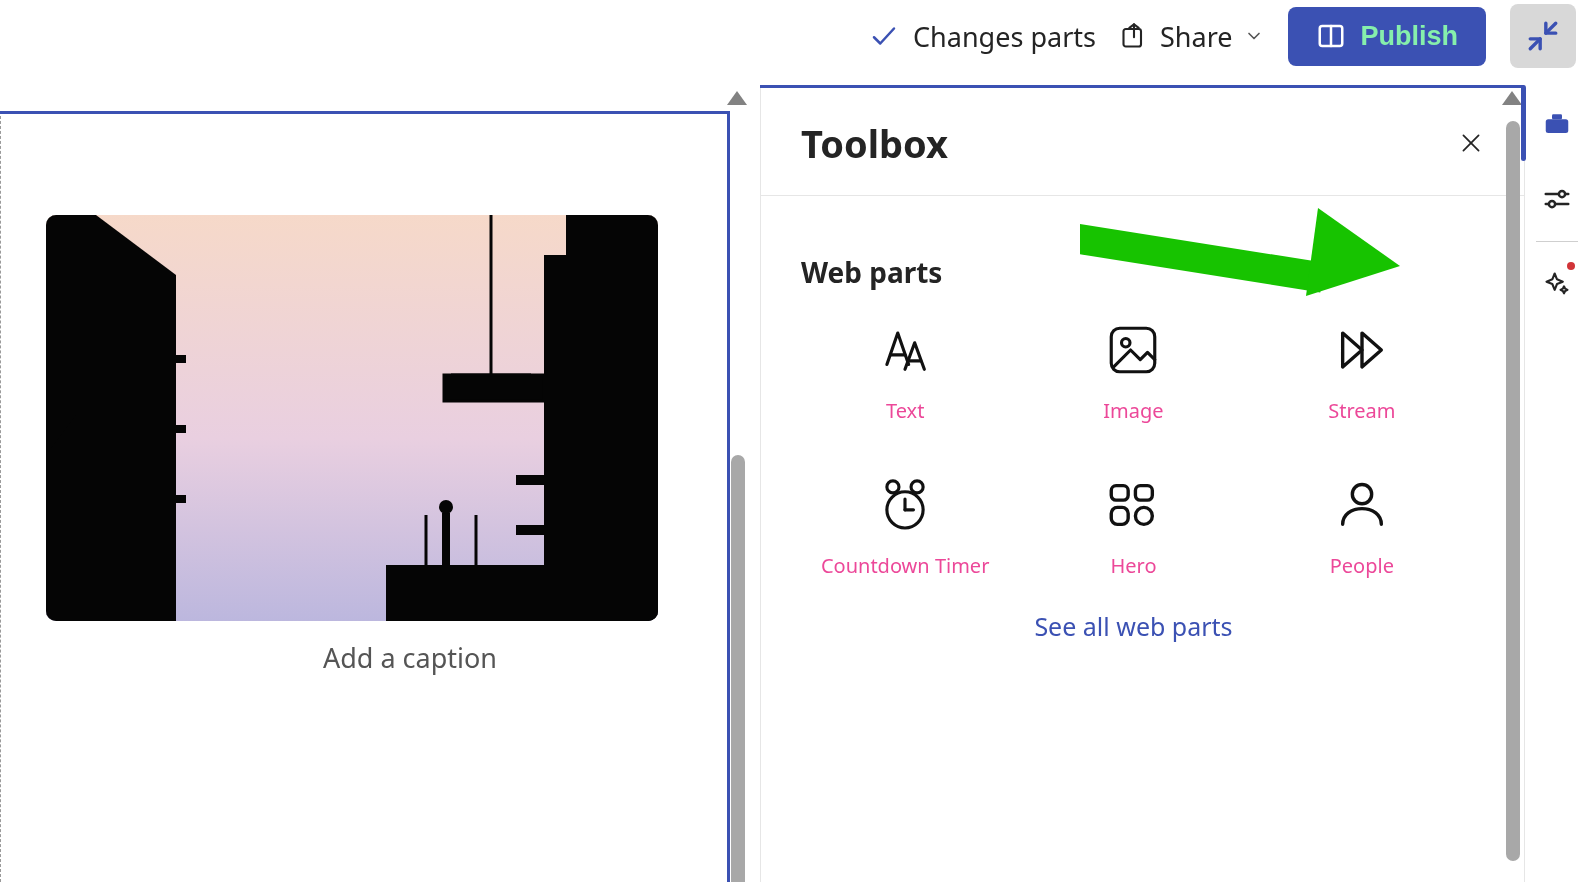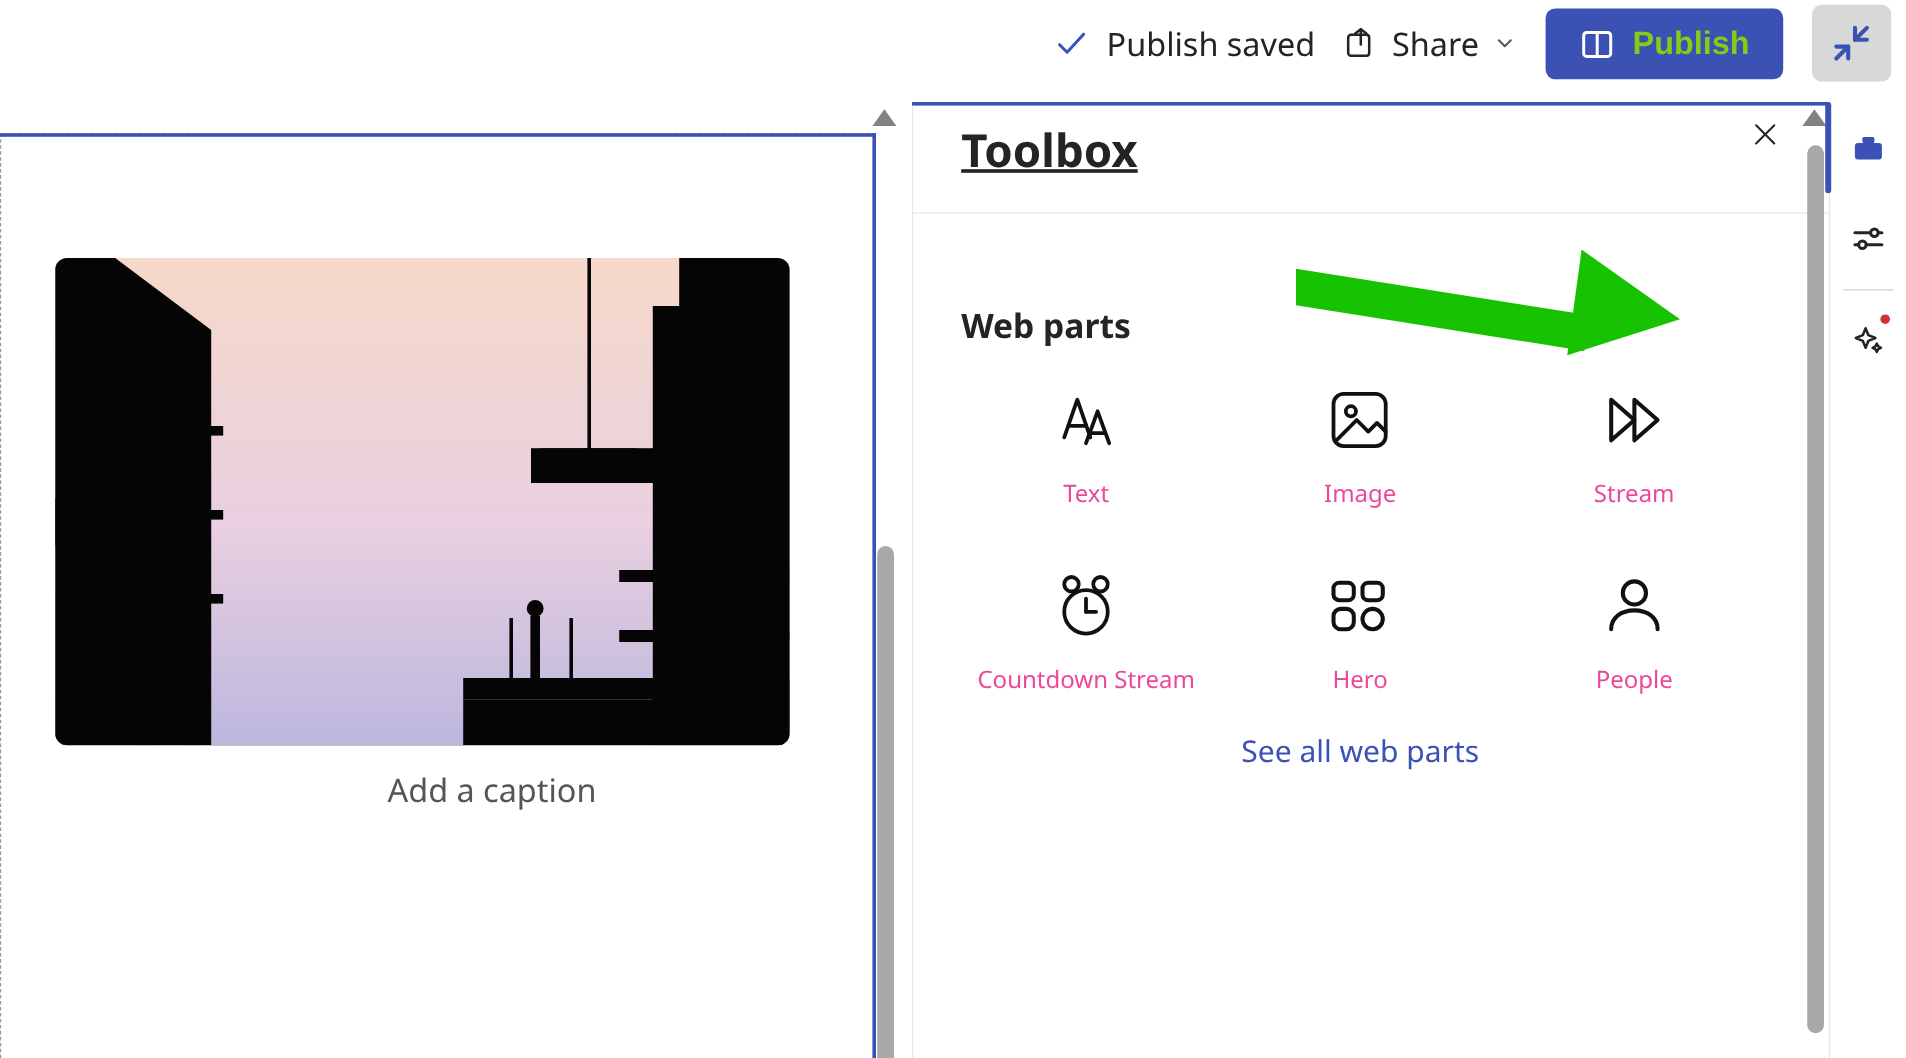--- a/index.html
+++ b/index.html
@@ -17,22 +17,22 @@
     font-family:"Segoe UI",system-ui,-apple-system,Arial,sans-serif;
     color:var(--text);background:#fff;overflow:hidden;}
   svg{display:block;}
 
   
   .topbar{position:absolute;top:0;left:0;right:0;height:72px;
     display:flex;align-items:center;justify-content:flex-end;
     gap:24px;padding:0 12px 0 0;}
   .topbar .status{display:flex;align-items:center;gap:14px;font-size:27px;}
   .topbar .share{display:flex;align-items:center;gap:12px;font-size:27px;}
-  .topbar .publish{display:flex;align-items:flex-end;gap:14px;
-    background:var(--brand);color:#84cc16;font-size:27px;font-weight:700;
+  .topbar .publish{display:flex;align-items:flex-start;gap:14px;
+    background:var(--brand);color:#86efac;font-size:27px;font-weight:700;
     padding:14px 28px;border-radius:8px;cursor:pointer;border:none;}
   .topbar .collapse{width:66px;height:64px;border-radius:8px;
     background:#d8d8d8;display:flex;align-items:center;justify-content:center;
     cursor:pointer;}
 
   
   .canvas{position:absolute;left:0;top:85px;width:760px;bottom:0;}
   .section-outline{position:absolute;left:0;top:26px;right:30px;bottom:0;
     border:1px dashed #9a9a9a;border-right:none;border-bottom:none;}
   .webpart-selected{position:absolute;left:0;top:26px;right:30px;bottom:0;
@@ -47,22 +47,22 @@
   .image-box svg{width:100%;height:100%;}
   .left-scroll-up{position:absolute;right:13px;top:6px;width:0;height:0;
     border-left:10px solid transparent;border-right:10px solid transparent;
     border-bottom:14px solid #828282;}
   .left-scroll-thumb{position:absolute;right:15px;top:370px;width:14px;height:510px;
     background:var(--scrollbar);border-radius:8px;}
 
   
   .panel{position:absolute;left:760px;top:85px;right:64px;bottom:0;
     background:var(--panelbg);border-left:1px solid var(--lightborder);}
-  .panel-header{display:flex;align-items:flex-start;justify-content:space-between;
-    padding:14px 40px 26px 40px;border-bottom:1px solid var(--lightborder);text-decoration:underline;}
+  .panel-header{display:flex;align-items:center;justify-content:space-between;
+    padding:32px 40px 26px 40px;border-bottom:1px solid var(--lightborder);}
   .panel-title{font-size:38px;font-weight:700;}
   .panel-close{cursor:pointer;}
 
   .panel-body{position:absolute;top:110px;left:0;right:18px;bottom:0;
     overflow:hidden;padding:40px 40px 0 40px;}
   .section-heading{font-size:28px;font-weight:700;margin:18px 0 24px;}
 
   .grid{display:grid;grid-template-columns:repeat(3,1fr);gap:40px 20px;
     margin-bottom:24px;}
   .tile{display:flex;flex-direction:column;align-items:center;gap:18px;
@@ -103,21 +103,21 @@
 </head>
 <body>
 
 <div class="topbar">
   <div class="status">
     <span>
       <svg width="30" height="30" viewBox="0 0 24 24" fill="none" stroke="#3b51b3" stroke-width="2" stroke-linecap="round" stroke-linejoin="round">
           <polyline points="4 13 9 18 20 6"></polyline>
         </svg>
     </span>
-    <span>Publish saved</span>
+    <span>Changes parts</span>
   </div>
 
   <div class="share">
     <span>
       <svg width="28" height="28" viewBox="0 0 24 24" fill="none" stroke="#242424" stroke-width="1.8" stroke-linecap="round" stroke-linejoin="round">
         <rect x="3" y="6" width="15" height="15" rx="2"></rect>
         <path d="M12 13V2"></path>
           <path d="M8 5l4-3 4 3"></path>
       </svg>
     </span>
@@ -262,21 +262,21 @@
       <div class="tile">
         <span>
           <svg viewBox="0 0 48 48" fill="none" stroke="#111" stroke-width="2.6" stroke-linecap="round" stroke-linejoin="round">
             <circle cx="24" cy="28" r="15"></circle>
             <line x1="24" y1="28" x2="24" y2="19"></line>
               <line x1="24" y1="28" x2="31" y2="28"></line>
             <circle cx="14" cy="9" r="5"></circle>
               <circle cx="34" cy="9" r="5"></circle>
           </svg>
         </span>
-        <div class="tile-label">Countdown Stream</div>
+        <div class="tile-label">Countdown Timer</div>
       </div>
 
       <div class="tile">
         <span>
           <svg viewBox="0 0 48 48" fill="none" stroke="#111" stroke-width="2.8" stroke-linecap="round" stroke-linejoin="round">
             <rect x="6" y="8" width="14" height="12" rx="4"></rect>
             <rect x="26" y="8" width="14" height="12" rx="4"></rect>
             <rect x="6" y="26" width="14" height="14" rx="5"></rect>
             <rect x="26" y="26" width="14" height="14" rx="7"></rect>
           </svg>

